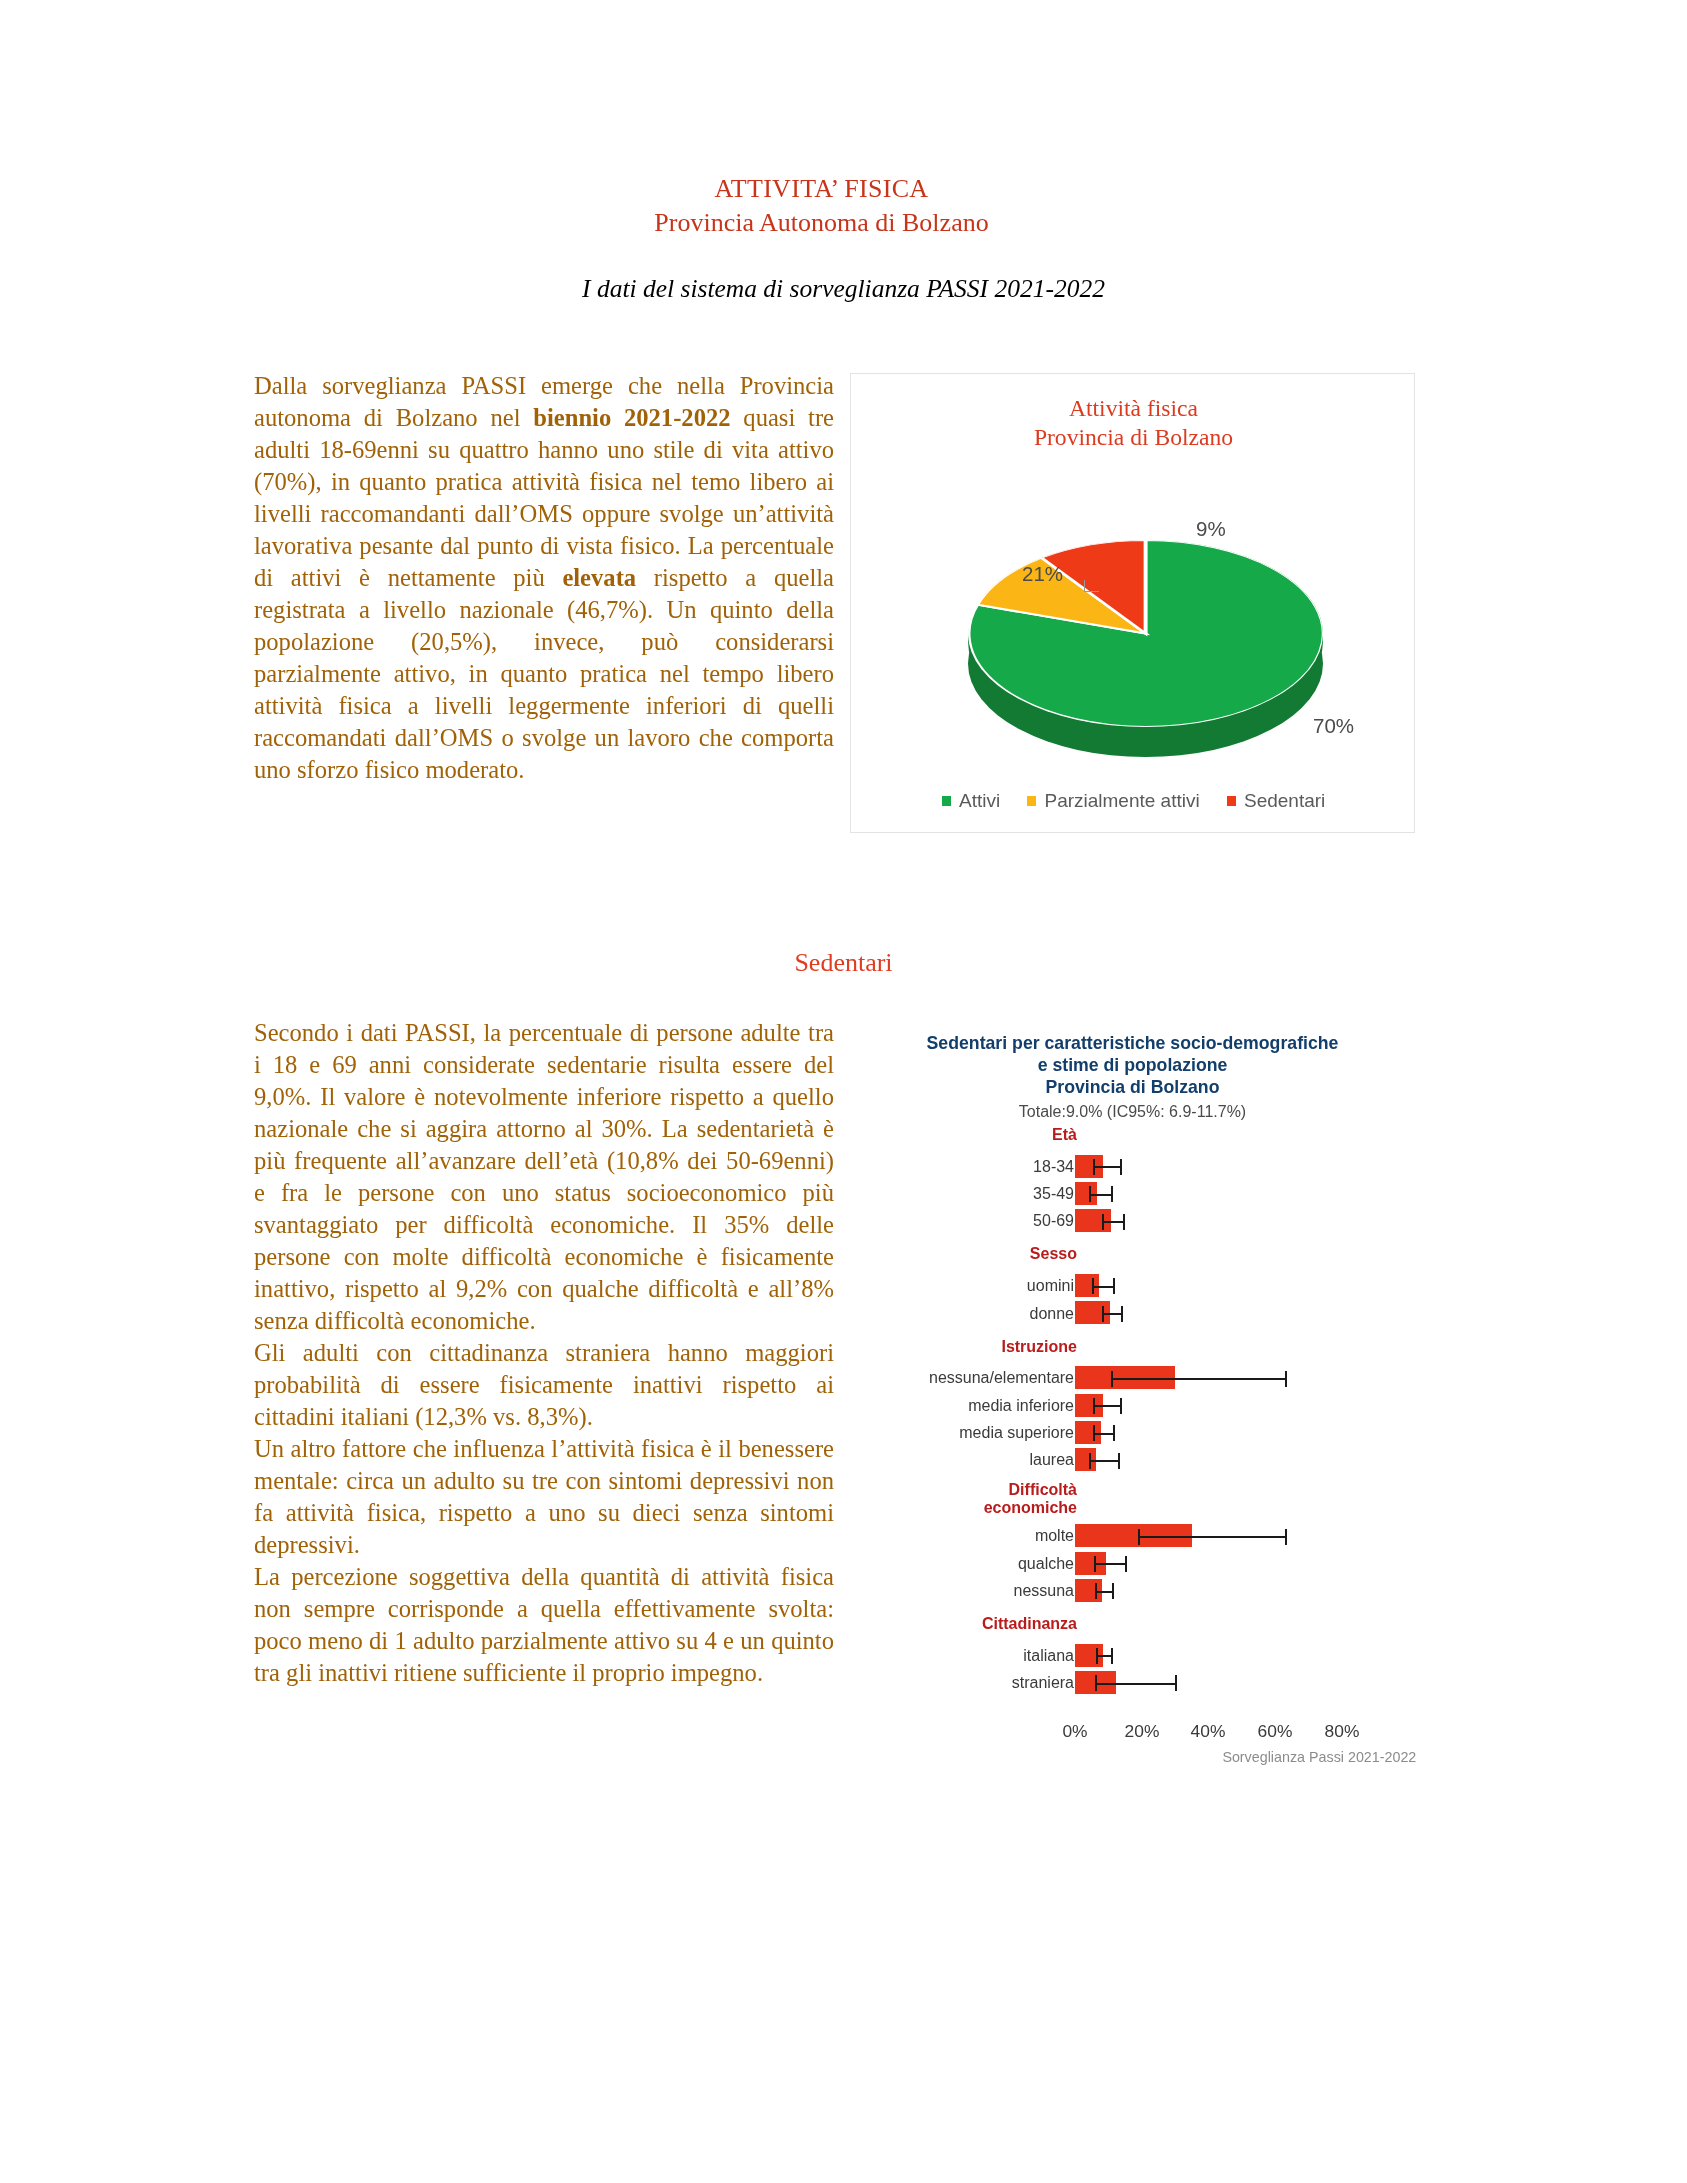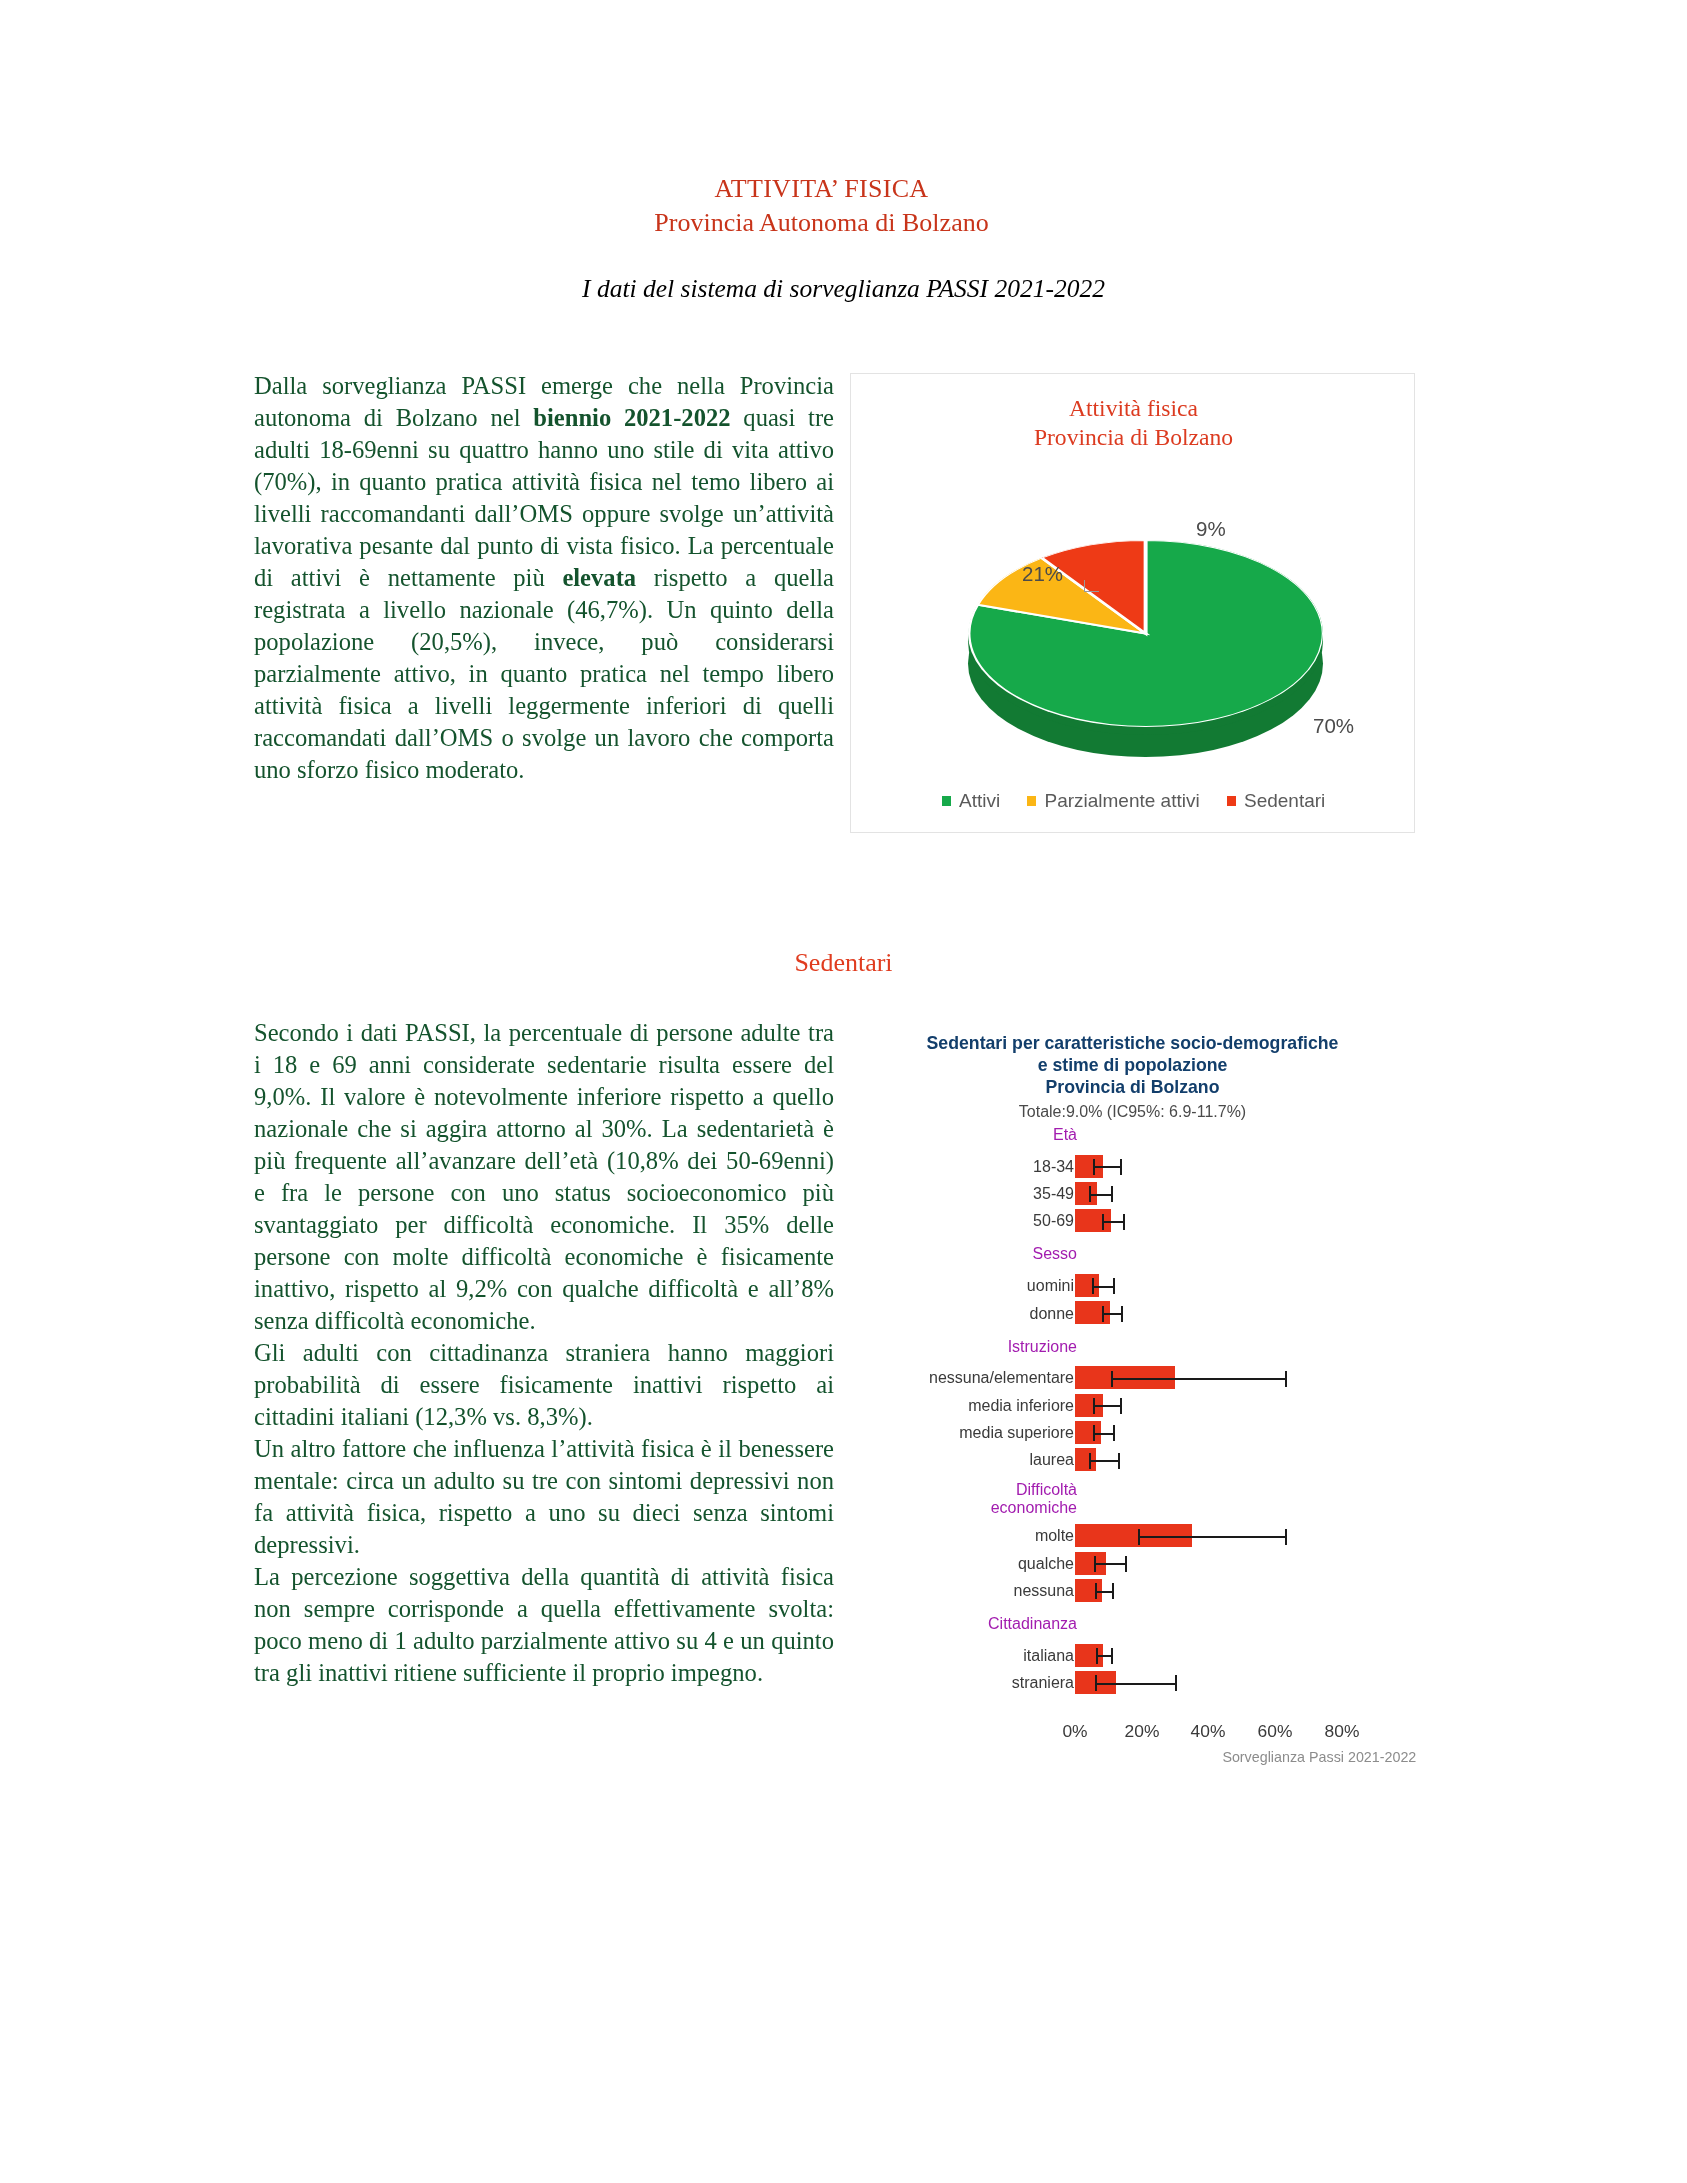--- a/index.html
+++ b/index.html
@@ -43,21 +43,21 @@
     font-style: italic;
     font-size: 25.5px;
     color: #000;
   }
 
   
   .col-text {
     position: absolute;
     font-size: 24.6px;
     line-height: 32px;
-    color: #14532d;
+    color: #a16207;
     text-align: justify;
     text-justify: inter-word;
   }
   #intro-text {
     left: 254px;
     top: 370px;
     width: 580px;
   }
   #sedentari-text {
     left: 254px;
@@ -204,23 +204,23 @@
 
   #plot {
     position: absolute;
     left: 0;
     top: 106px;
     width: 585px;
     height: 722px;
   }
   .grp-label {
     position: absolute;
-    font-weight: normal;
+    font-weight: bold;
     font-size: 16px;
-    color: #a21caf;
+    color: #b91c1c;
     text-align: right;
     right: 358px;
     white-space: nowrap;
   }
   .cat-label {
     position: absolute;
     font-size: 16px;
     color: #3A3A3A;
     text-align: right;
     right: 361px;

